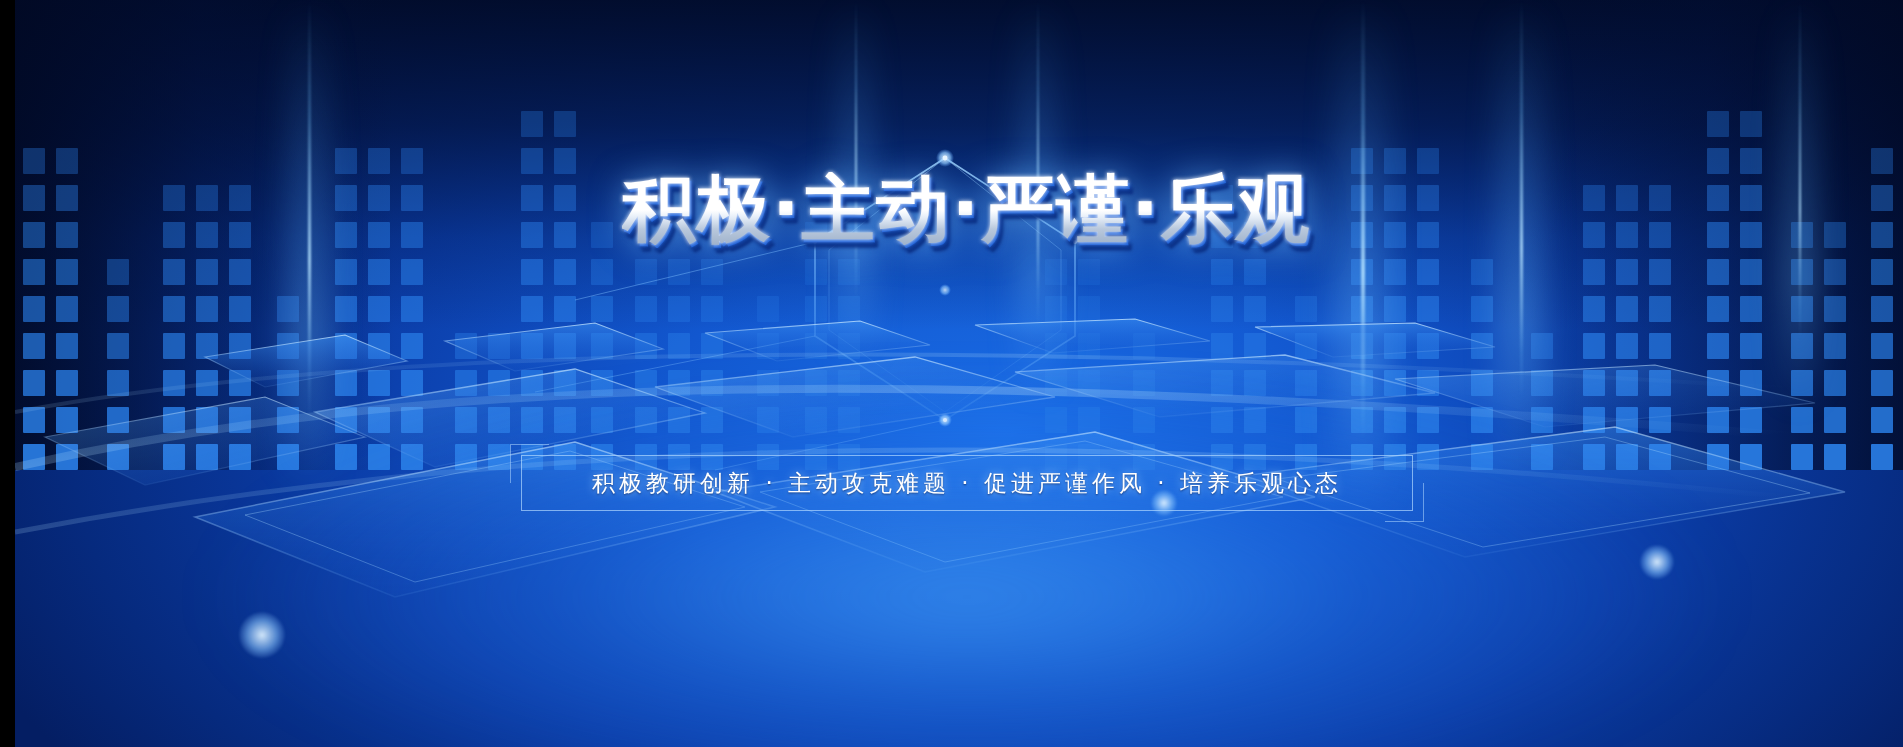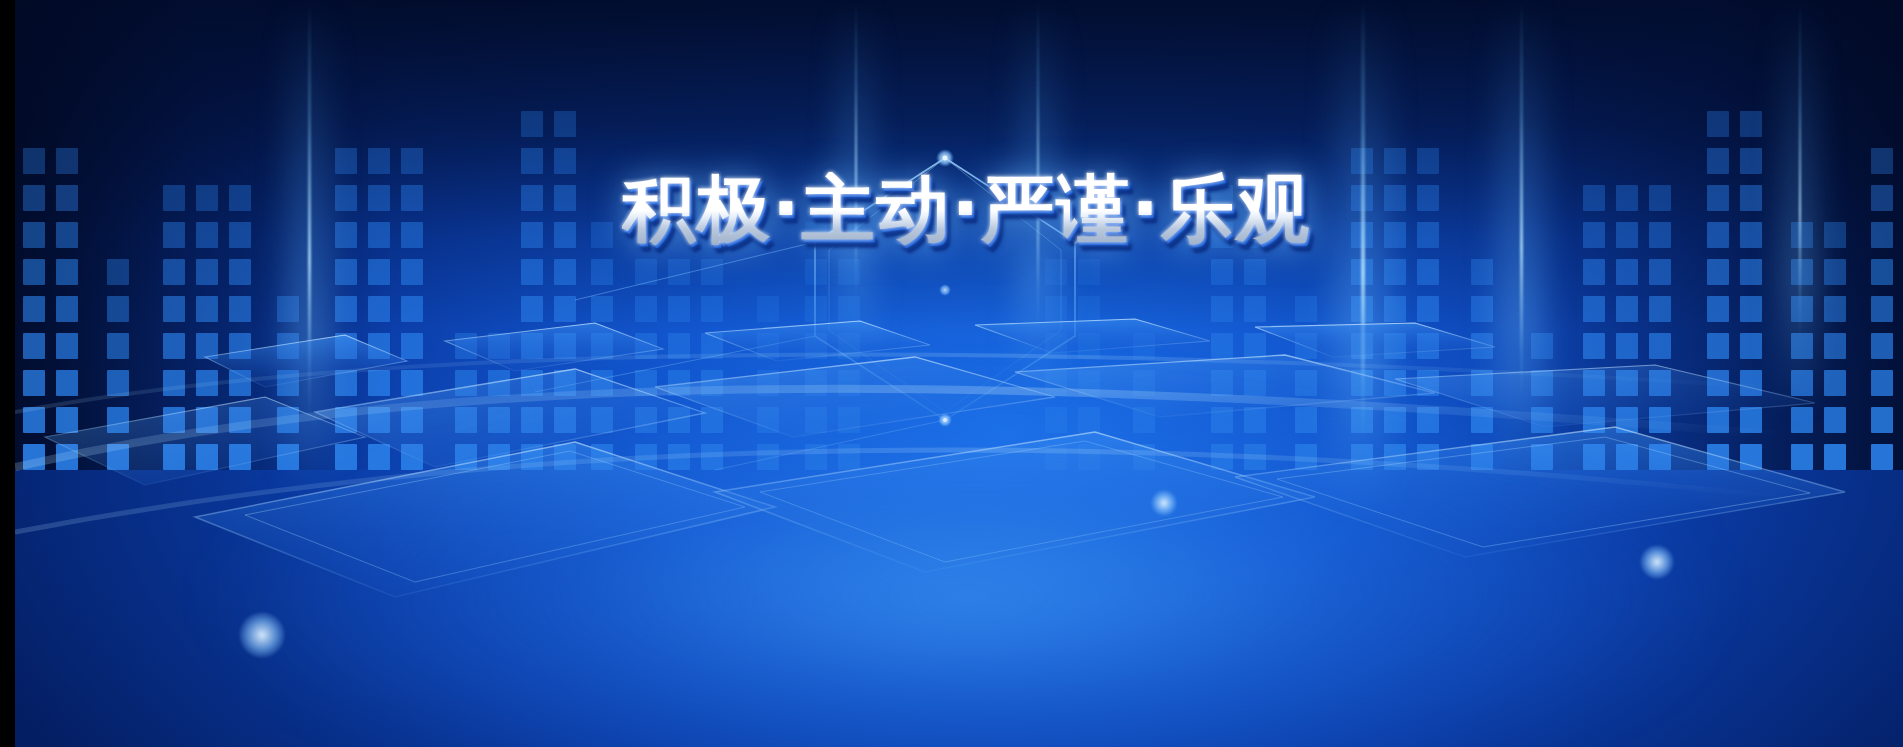--- a/index.html
+++ b/index.html
@@ -903,14 +903,17 @@
   </div>
 
   <div class="dot-glow" style="left:1136px; top:490px;"></div>
   <div class="dot-glow" style="left:224px;  top:612px; width:46px; height:46px;"></div>
   <div class="dot-glow" style="left:1625px; top:545px; width:34px; height:34px;"></div>
 
   <div class="title-wrap">
     <span class="title-main">积极·主动·严谨·乐观</span>
   </div>
 
+  <div class="tagbox">
+    <span class="tagline">积极教研创新 · 主动攻克难题 ·  促进严谨作风 ·  培养乐观心态</span>
+  </div>
 
 </div>
 
 </body></html>

